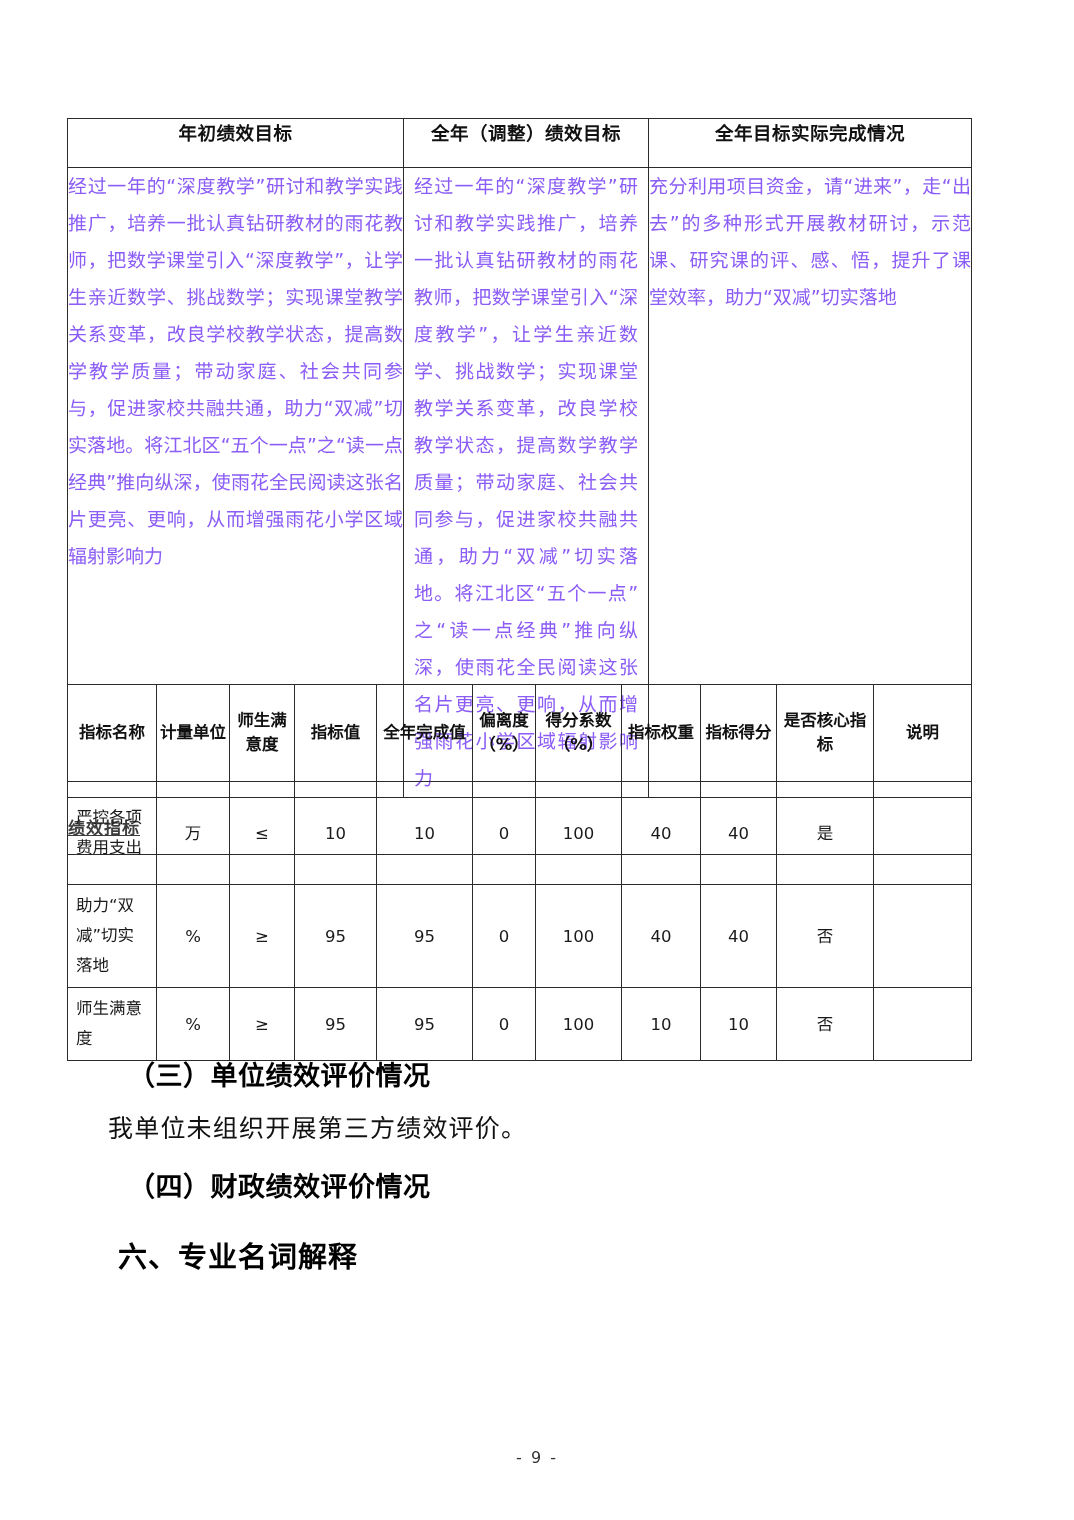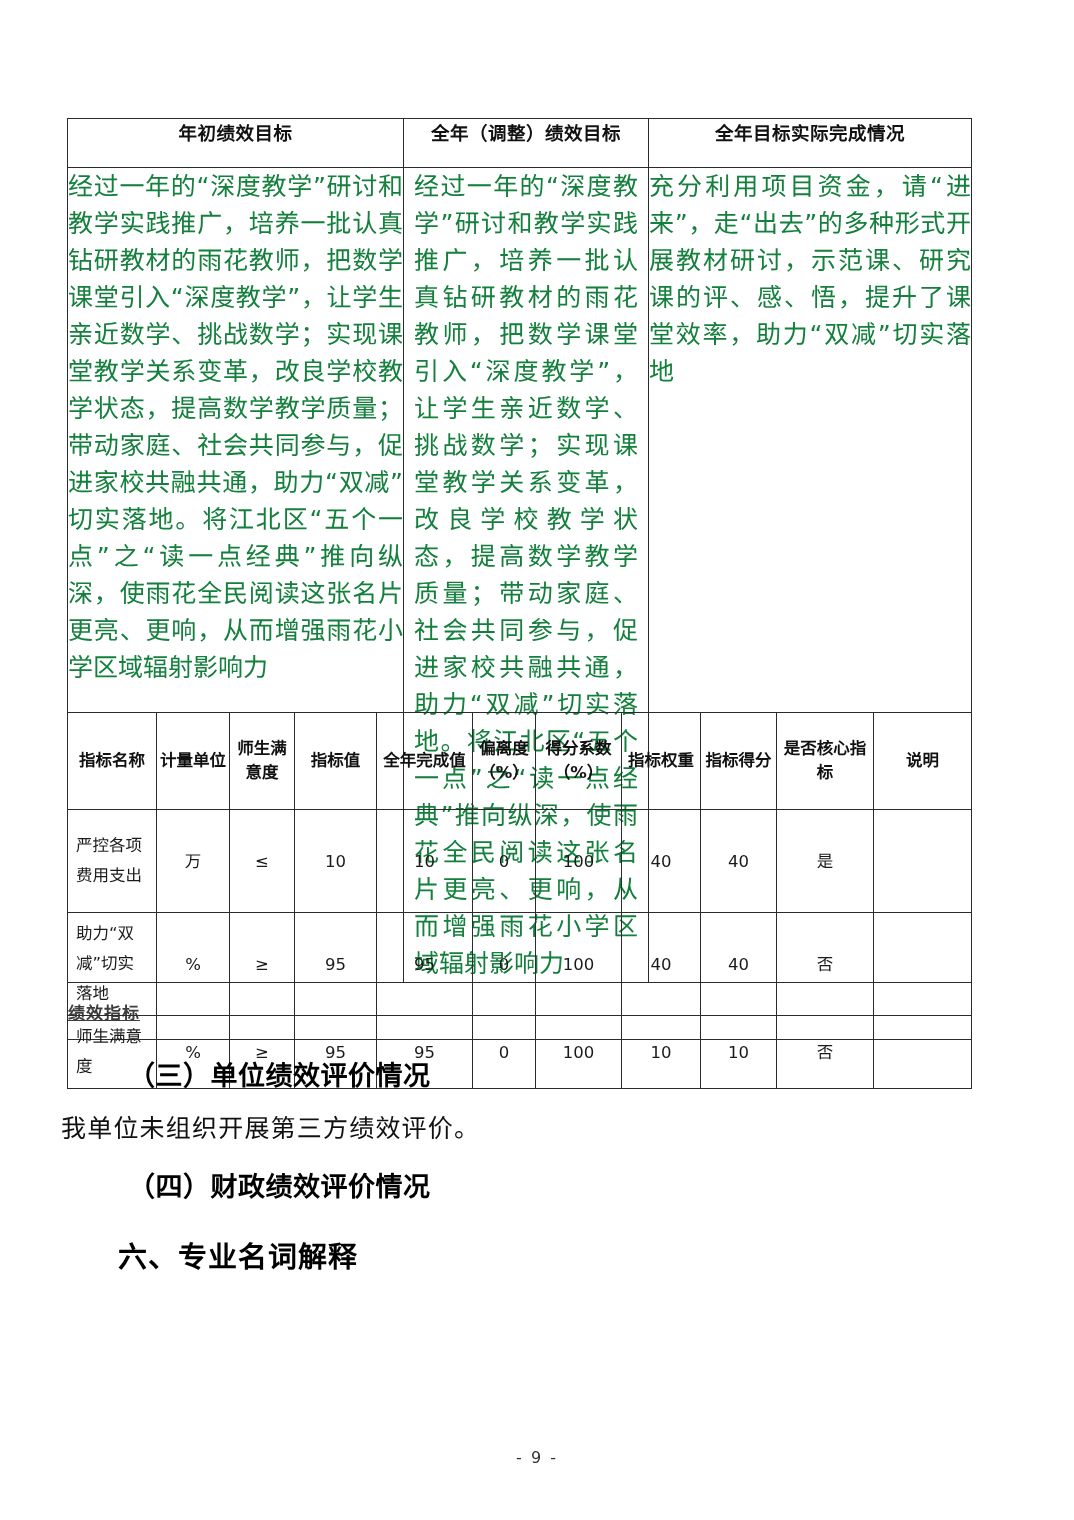--- a/index.html
+++ b/index.html
@@ -47,25 +47,25 @@
     text-align: center;
     vertical-align: middle;
     font-weight: bold;
     font-size: 18.5px;
     letter-spacing: 0.5px;
     color: #111;
   }
 
   .goal-body-cell {
     padding: 14px 12px 16px 12px;
-    font-size: 25px;
+    font-size: 19px;
     line-height: 37px;
     text-align: justify;
     text-justify: inter-ideograph;
-    color: #15803d;
+    color: #8b5cf6;
   }
   .goal-body-cell.narrow {
     padding-left: 10px;
     padding-right: 10px;
   }
 
   .metric-title-row td {
     height: 56px;
     text-align: left;
     vertical-align: middle;
@@ -73,21 +73,21 @@
     font-weight: bold;
     color: #3d3d3d;
     letter-spacing: 1px;
     text-decoration: underline;
   }
 
   
   .metrics-table {
     position: absolute;
     left: 67px;
-    top: 712px;
+    top: 684px;
     width: 904px;
     border-collapse: collapse;
     table-layout: fixed;
   }
   .metrics-table td,
   .metrics-table th {
     border: 1px solid #2b2b2b;
     padding: 0;
   }
   .metrics-table th {
@@ -130,21 +130,21 @@
     line-height: 46px;
     margin: 0;
     padding: 9px 0 4px 128px;
     letter-spacing: 0.5px;
     color: #000;
   }
   .para {
     font-size: 25px;
     line-height: 46px;
     margin: 0;
-    padding: 3px 0 3px 61px;
+    padding: 3px 0 3px 108px;
     letter-spacing: 1.2px;
     color: #111;
   }
   .heading-main {
     font-size: 29px;
     font-weight: bold;
     line-height: 50px;
     margin: 0;
     padding: 18px 14px 0 118px;
     letter-spacing: 1px;

